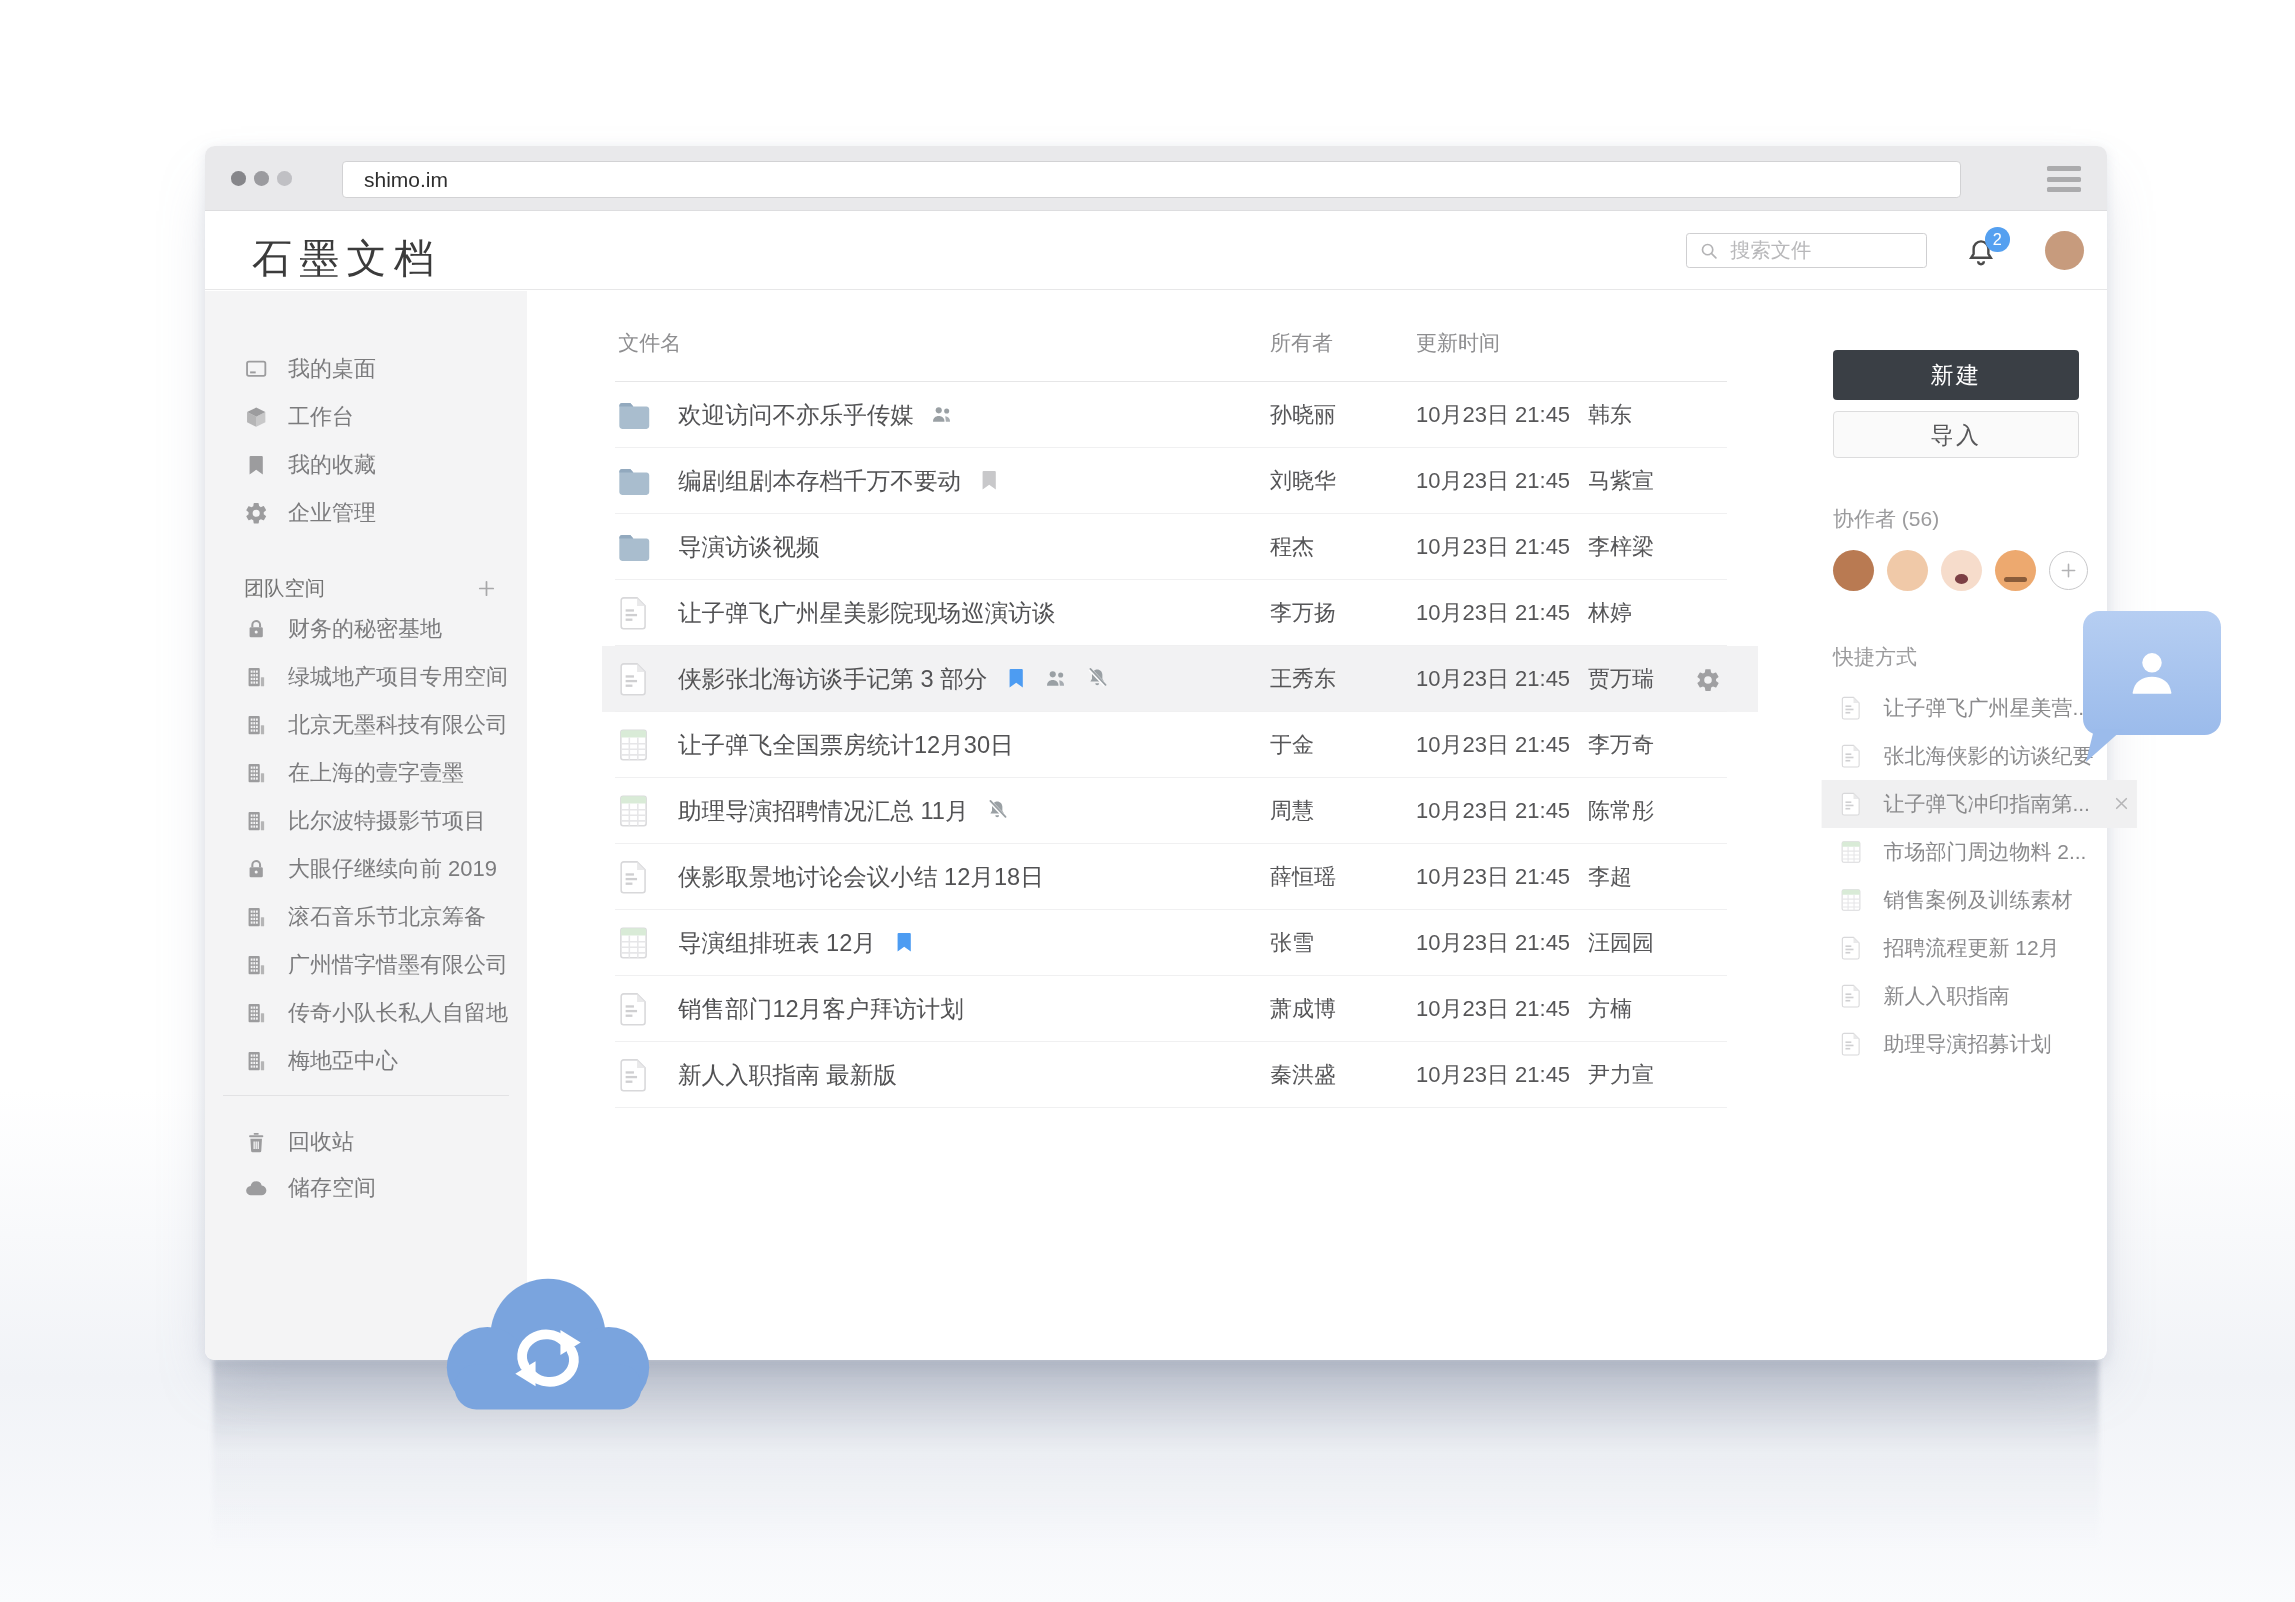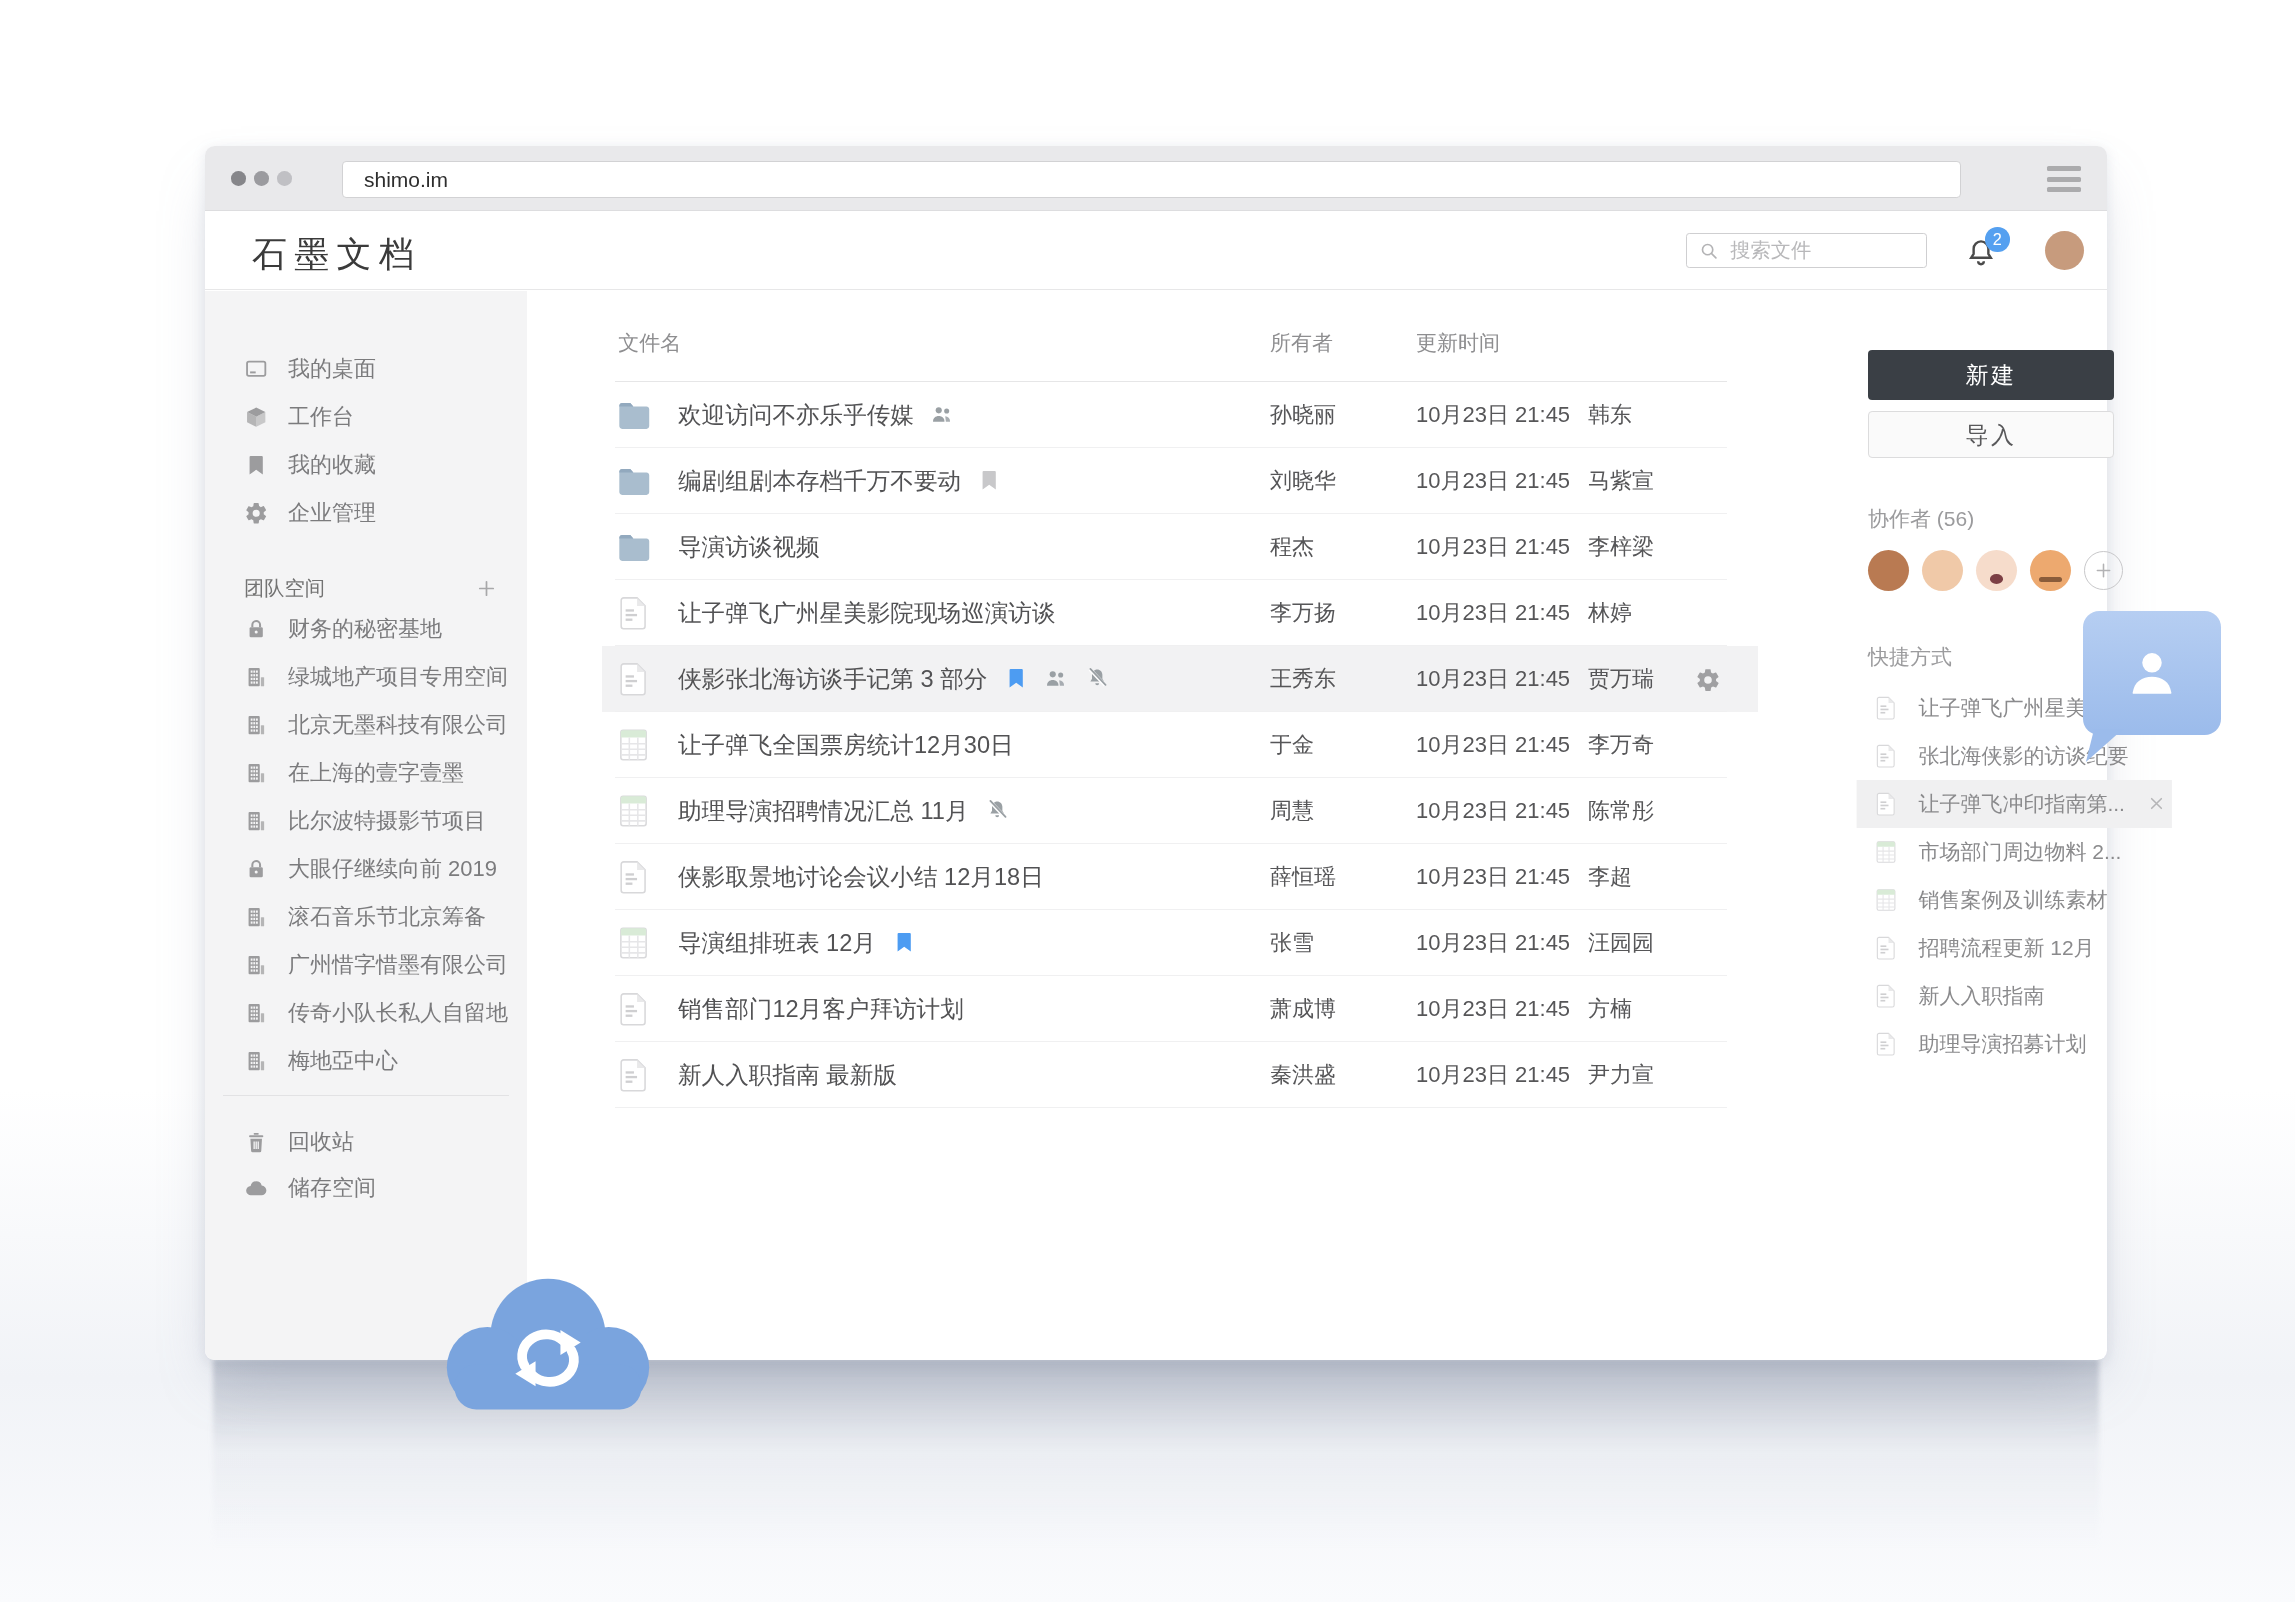--- a/index.html
+++ b/index.html
@@ -31,21 +31,21 @@
   .urlbar { position:absolute; left:137px; top:14.6px; width:1619px; height:37px; background:#fff;
     border:0.8px solid #d2d2d4; border-radius:4.1px; font-size:21px; line-height:35px; padding-left:21px;
     color:#2e2e2e; }
   .hamburger { position:absolute; right:26px; top:20.3px; width:34px; height:26px; cursor:pointer; }
   .hamburger span { display:block; height:4.9px; background:#ababad; border-radius:1.6px; margin-bottom:5.7px; }
 
   
   .appbar { position:absolute; top:65px; left:0; right:0; height:79px; background:#fff;
     border-bottom:0.8px solid #e7e7e8; }
   .logo { position:absolute; left:47px; top:19.5px; font-family:Liberation Mono, monospace;
-    font-size:35px; letter-spacing:7.3px; color:#3b3b3b; }
+    font-size:40px; letter-spacing:7.3px; color:#3b3b3b; }
   .search { position:absolute; right:180px; top:22px; width:241px; height:35px; border:0.8px solid #cfcfd1;
     border-radius:3.3px; display:flex; align-items:center; padding:0 11.4px; color:#b3b3b5; }
   .search .ic { width:22px; height:22px; color:#b3b3b5; flex:none; }
   .search input { border:none; outline:none; width:100%; font-size:20.3px; margin-left:9.8px;
     color:#be185d; background:transparent; font-family:inherit; }
   .search input::placeholder { color:#b8b8ba; }
   .bellwrap { position:absolute; right:104px; top:18px; width:39px; height:42px; cursor:pointer; }
   .bellwrap .ic { width:34px; height:34px; color:#4a4a4a; margin-top:6.5px; }
   .badge { position:absolute; top:-1.6px; right:-6.5px; min-width:24.4px; height:24.4px; border-radius:12.2px;
     background:#55a0f0; color:#fff; font-size:16.3px; line-height:24.4px; text-align:center; }
@@ -91,21 +91,21 @@
   .c-name { left:63px; font-size:23.6px; color:#525254; display:flex; align-items:center; gap:16.3px; }
   .c-name .b { width:24.4px; height:24.4px; flex:none; }
   .b.gray  { color:#9aa0a4; }
   .b.bgray { color:#c8c8ca; }
   .b.blue  { color:#4d9cf2; }
   .c-owner { left:655px; } .c-time { left:801px; } .c-mod { left:973px; }
   .c-gear { right:6.5px; width:26px; height:26px; color:#a0a0a2; cursor:pointer; }
   .c-gear .ic { width:26px; height:26px; }
 
   
-  .panel { position:absolute; left:1663px; top:0; width:299px; }
+  .panel { position:absolute; left:1628px; top:0; width:299px; }
   .btn { width:246px; border-radius:4.1px; font-size:23px; text-align:center; cursor:pointer;
     font-family:inherit; letter-spacing:2.4px; display:block; }
   .btn-new { margin-top:59px; height:50px; line-height:50px; background:#3a3f45; color:#fff; border:none; }
   .btn-import { margin-top:11.4px; height:47px; line-height:46px; background:#fafafa; color:#58585a;
     border:0.8px solid #dcdcdd; }
   .p-label { font-size:21px; color:#9b9b9d; }
   .collab-label { margin-top:47px; }
   .avatars { margin-top:16.3px; display:flex; align-items:center; gap:13px; }
   .av { width:41px; height:41px; cursor:pointer; }
   .av-plus { width:39px; height:39px; border:1.6px solid #c8c8ca; border-radius:50%; color:#b2b2b4;

